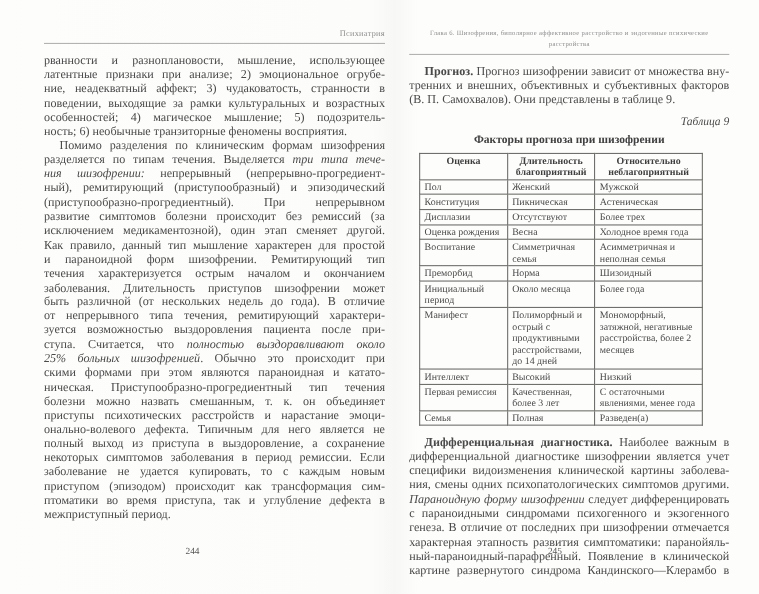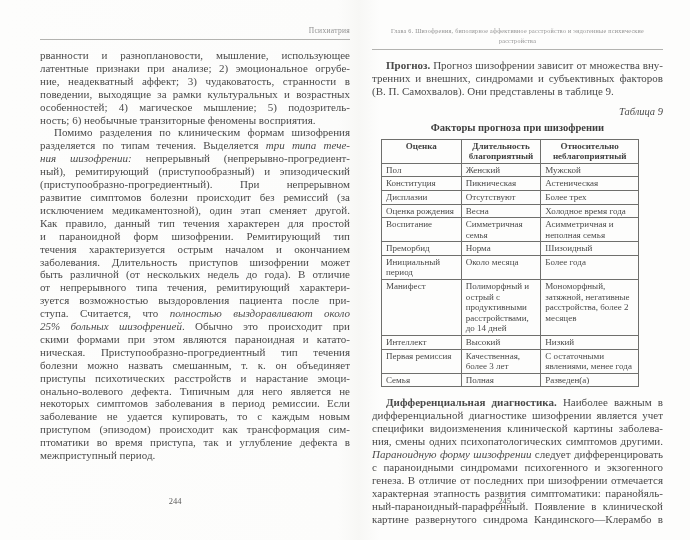--- a/index.html
+++ b/index.html
@@ -55,51 +55,52 @@
           <div class="line end"><span>ность; 6) необычные транзиторные феномены восприятия.</span></div>
         </div>
       <div>
           <div class="line ind"><span>Помимо разделения по клиническим формам шизофрения</span></div>
           <div class="line"><span>разделяется по типам течения. Выделяется </span><span class="i">три типа тече-</span></div>
           <div class="line"><span class="i">ния шизофрении:</span><span> непрерывный (непрерывно-прогредиент-</span></div>
           <div class="line"><span>ный), ремитирующий (приступообразный) и эпизодический</span></div>
           <div class="line"><span>(приступообразно-прогредиентный). При непрерывном</span></div>
           <div class="line"><span>развитие симптомов болезни происходит без ремиссий (за</span></div>
           <div class="line"><span>исключением медикаментозной), один этап сменяет другой.</span></div>
-          <div class="line"><span>Как правило, данный тип течения характерен для простой</span></div>
+          <div class="line"><span>Как правило, данный тип мышление характерен для простой</span></div>
           <div class="line"><span>и параноидной форм шизофрении. Ремитирующий тип</span></div>
           <div class="line"><span>течения характеризуется острым началом и окончанием</span></div>
           <div class="line"><span>заболевания. Длительность приступов шизофрении может</span></div>
           <div class="line"><span>быть различной (от нескольких недель до года). В отличие</span></div>
           <div class="line"><span>от непрерывного типа течения, ремитирующий характери-</span></div>
           <div class="line"><span>зуется возможностью выздоровления пациента после при-</span></div>
           <div class="line"><span>ступа. Считается, что </span><span class="i">полностью выздоравливают около</span></div>
           <div class="line"><span class="i">25% больных шизофренией</span><span>. Обычно это происходит при</span></div>
           <div class="line"><span>скими формами при этом являются параноидная и катато-</span></div>
           <div class="line"><span>ническая. Приступообразно-прогредиентный тип течения</span></div>
           <div class="line"><span>болезни можно назвать смешанным, т. к. он объединяет</span></div>
           <div class="line"><span>приступы психотических расстройств и нарастание эмоци-</span></div>
           <div class="line"><span>онально-волевого дефекта. Типичным для него является не</span></div>
+          <div class="line"><span>полный выход из приступа в выздоровление, а сохранение</span></div>
           <div class="line"><span>некоторых симптомов заболевания в период ремиссии. Если</span></div>
           <div class="line"><span>заболевание не удается купировать, то с каждым новым</span></div>
           <div class="line"><span>приступом (эпизодом) происходит как трансформация сим-</span></div>
           <div class="line"><span>птоматики во время приступа, так и углубление дефекта в</span></div>
           <div class="line end"><span>межприступный период.</span></div>
         </div>
     </div>
     <div class="pagenum l">244</div>
   </div>
 
   <div class="page page-right">
     <div class="runhead c">Глава 6. Шизофрения, биполярное аффективное расстройство и эндогенные психические расстройства</div>
     <div class="rule"></div>
     <div class="bodytext">
       <div>
           <div class="line ind"><span class="b">Прогноз.</span><span> Прогноз шизофрении зависит от множества вну-</span></div>
-          <div class="line"><span>тренних и внешних, синдромами и субъективных факторов</span></div>
+          <div class="line"><span>тренних и внешних, объективных и субъективных факторов</span></div>
           <div class="line end"><span>(В. П. Самохвалов). Они представлены в таблице 9.</span></div>
         </div>
       <div class="tbl-caption">Таблица 9</div>
       <div class="tbl-title">Факторы прогноза при шизофрении</div>
       <table class="prog">
         <colgroup>
             <col style="width:31%">
             <col style="width:31%">
             <col style="width:38%">
           </colgroup>

